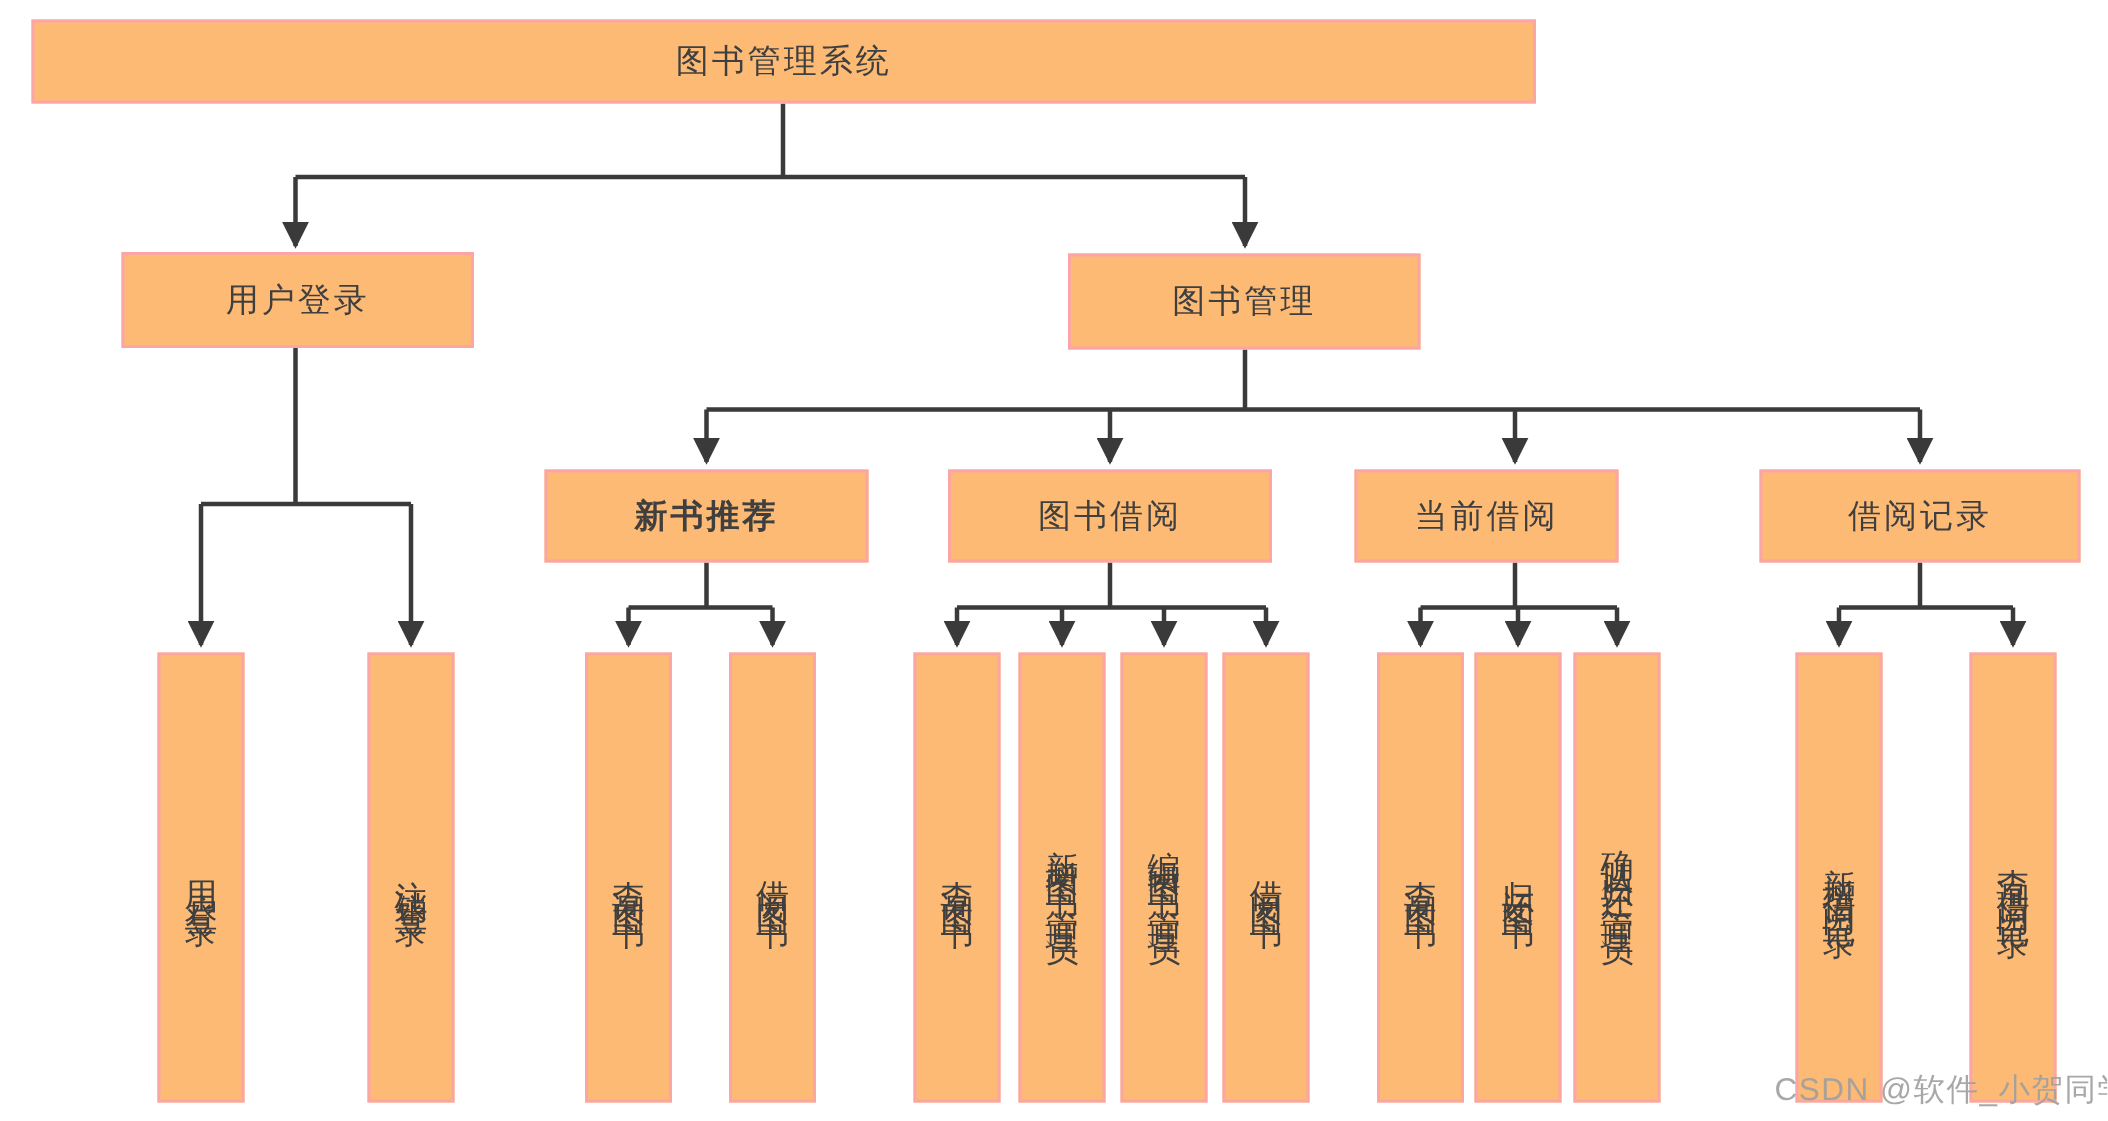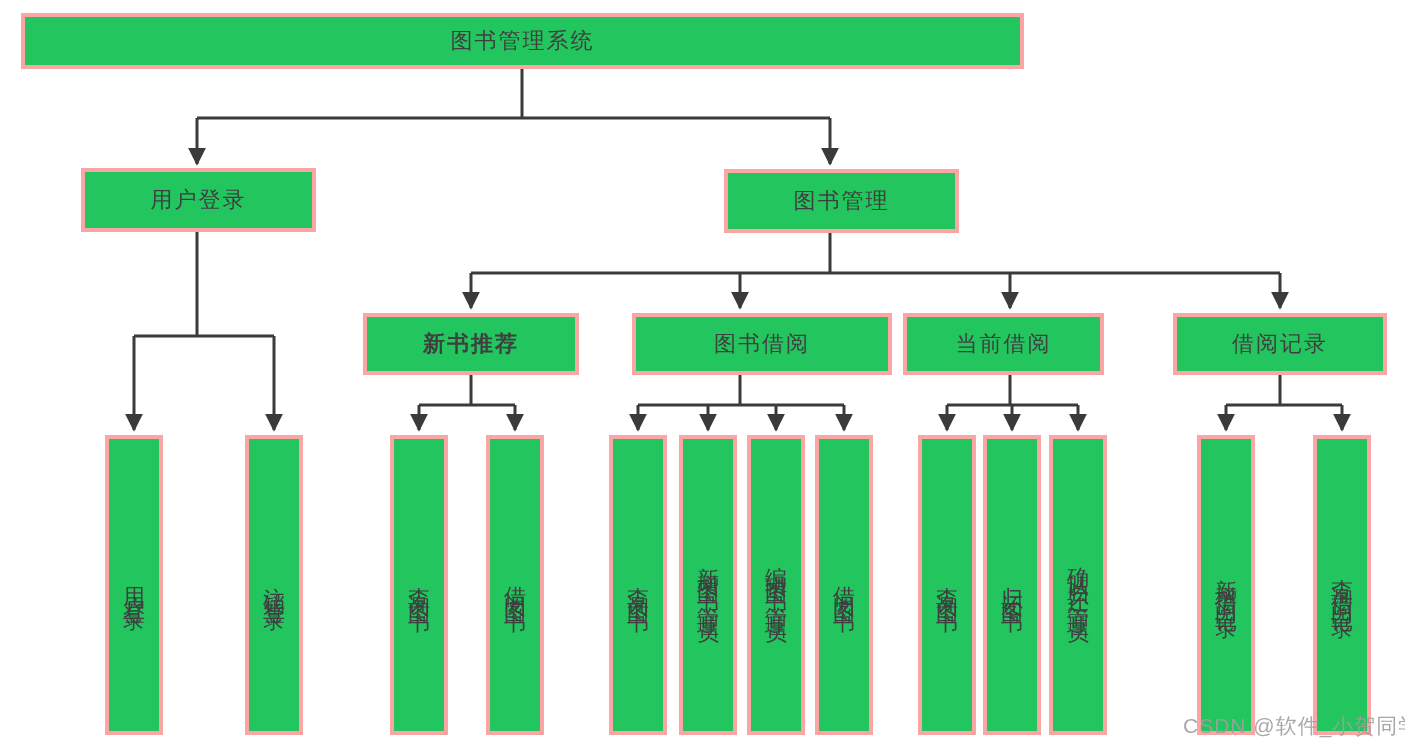--- a/index.html
+++ b/index.html
@@ -12,22 +12,22 @@
     overflow: hidden;
   }
   .connectors {
     position: absolute;
     left: 0; top: 0;
     pointer-events: none;
   }
   .box {
     position: absolute;
     box-sizing: border-box;
-    border: 4px solid #fca5a5;
-    background: #22c55e;
+    border: 2px solid #fca5a5;
+    background: #fdba74;
     display: flex;
     align-items: center;
     justify-content: center;
     color: #3f3f3f;
   }
   .hlabel {
     font-size: 22px;
     letter-spacing: 2px;
     white-space: nowrap;
   }
@@ -96,31 +96,31 @@
     <line x1="1342" y1="405" x2="1342" y2="430" marker-end="url(#arw)"></line>
   </svg>
 
   <div class="box" style="left:21px; top:13px; width:1003px; height:56px;">
     <span class="hlabel">图书管理系统</span>
   </div>
 
   <div class="box" style="left:81px; top:168px; width:235px; height:64px;">
     <span class="hlabel">用户登录</span>
   </div>
-  <div class="box" style="left:712px; top:169px; width:235px; height:64px;margin-left:12px;">
+  <div class="box" style="left:712px; top:169px; width:235px; height:64px;">
     <span class="hlabel">图书管理</span>
   </div>
 
   <div class="box" style="left:363px; top:313px; width:216px; height:62px;font-weight:bold;">
     <span class="hlabel">新书推荐</span>
   </div>
-  <div class="box" style="left:632px; top:313px; width:260px; height:62px;">
+  <div class="box" style="left:632px; top:313px; width:216px; height:62px;">
     <span class="hlabel">图书借阅</span>
   </div>
-  <div class="box" style="left:903px; top:313px; width:201px; height:62px;">
+  <div class="box" style="left:903px; top:313px; width:176px; height:62px;">
     <span class="hlabel">当前借阅</span>
   </div>
   <div class="box" style="left:1173px; top:313px; width:214px; height:62px;">
     <span class="hlabel">借阅记录</span>
   </div>
 
   <div class="box leaf" style="left:105px; top:435px; width:58px; height:300px;">
     <span class="vlabel">用户登录</span>
   </div>
   <div class="box leaf" style="left:245px; top:435px; width:58px; height:300px;">

